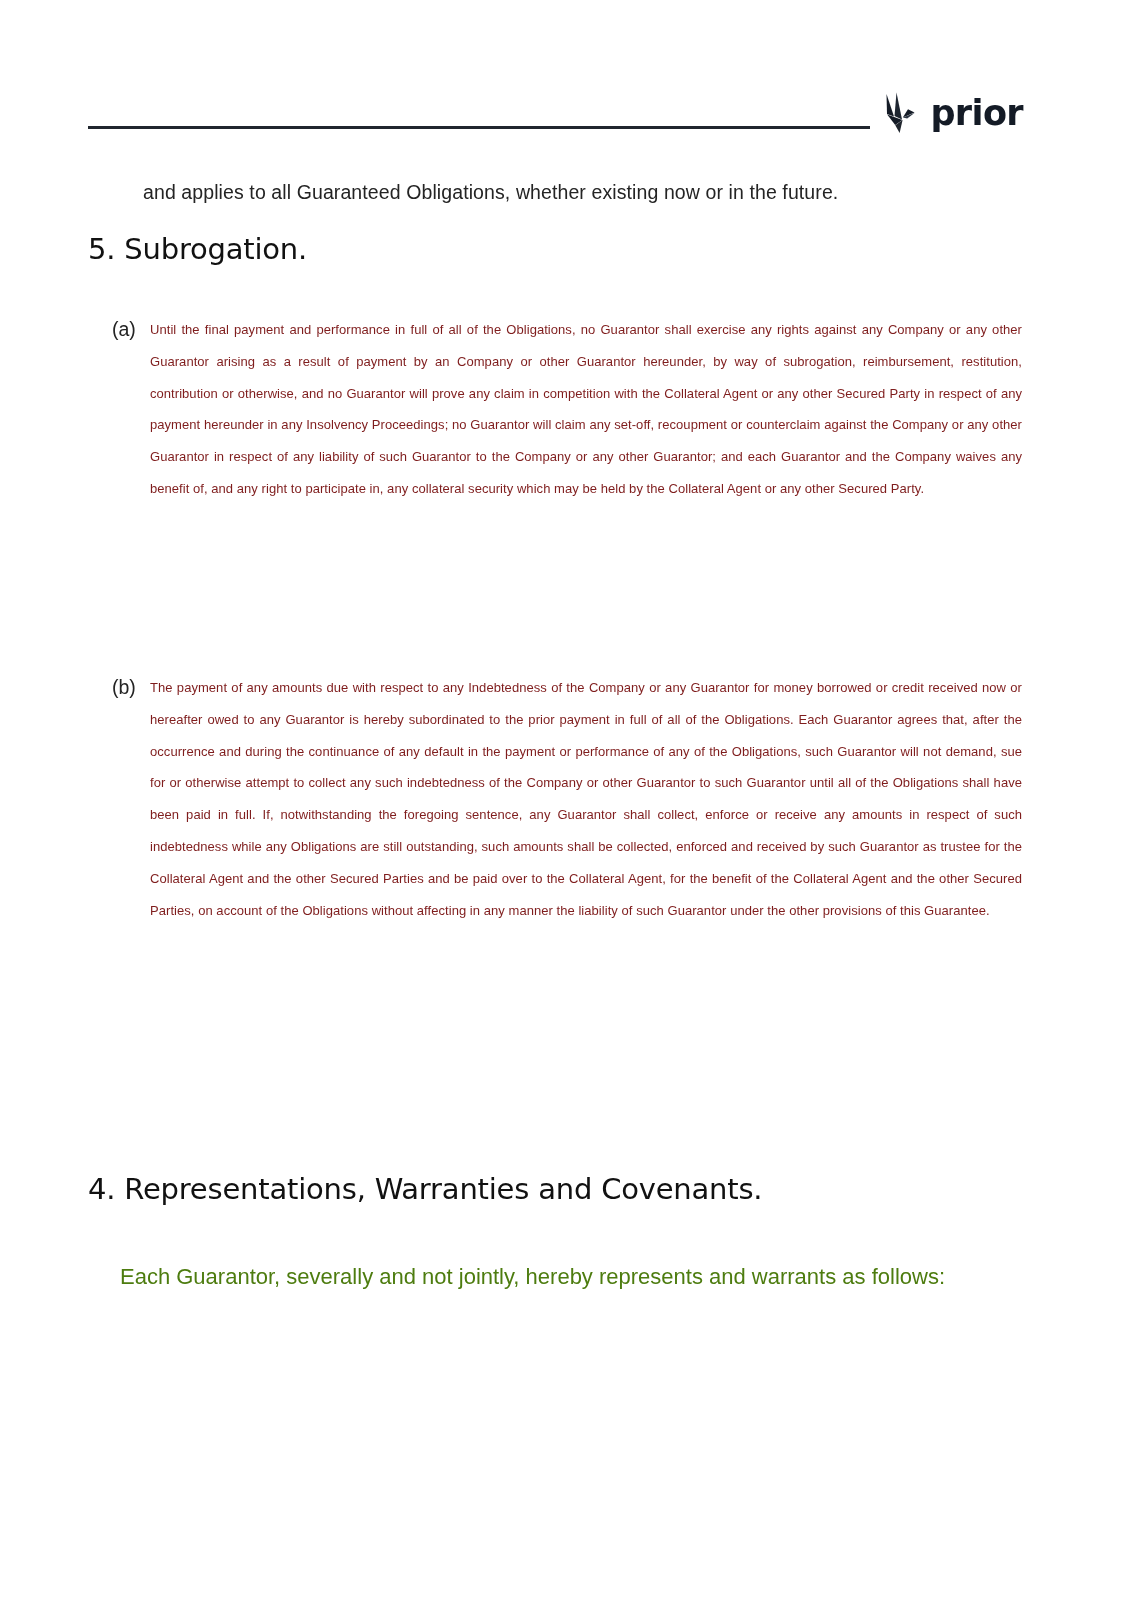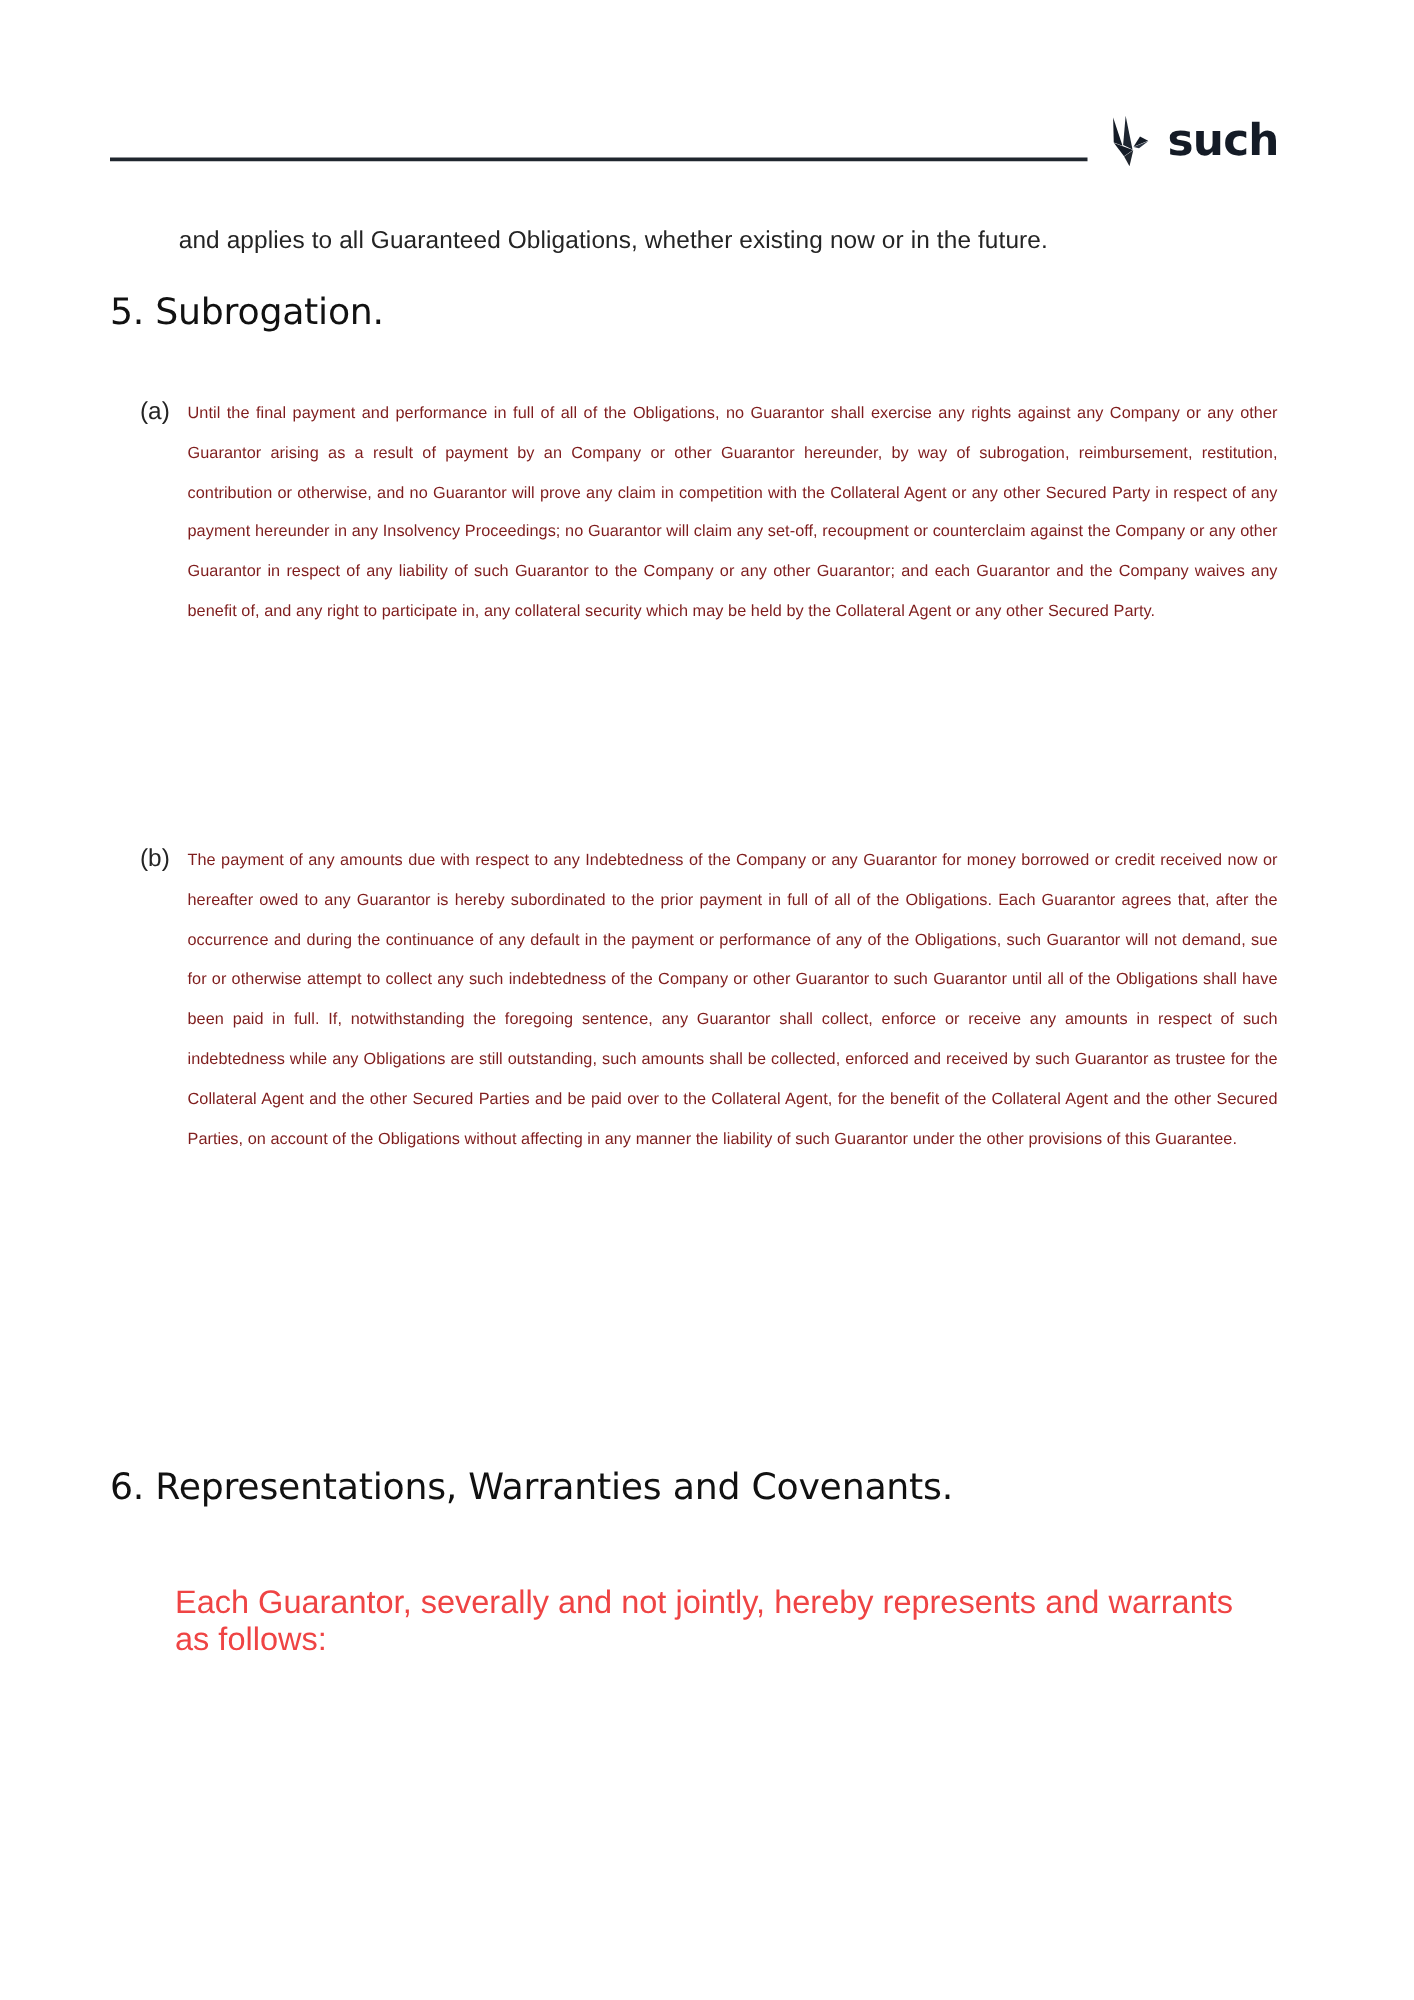--- a/index.html
+++ b/index.html
@@ -117,24 +117,23 @@
     text-justify: inter-word;
     letter-spacing: 0.05px;
     hyphens: none;
   }
 
   .simple-para {
     position: absolute;
     left: 120px;
     top: 1240px;
     width: 880px;
-    font-size: 26px;
+    font-size: 22px;
     line-height: 30px;
-    color: #ef4444;
-    margin-left: 20px;
+    color: #4d7c0f;
   }
 
   
   .page-footer {
     position: absolute;
     left: 0;
     bottom: 0;
     width: 100%;
     height: 160px;
   }
@@ -170,40 +169,40 @@
     <div class="header-rule"></div>
     <div class="brand">
       <svg class="brand-mark" viewBox="0 0 46 42" aria-hidden="true">
         <path d="M12.5 2.0 L20.0 24.5 L13.0 22.0 Z" fill="#141b26"></path>
         <path d="M22.5 0.5 L28.0 27.5 L20.5 24.0 Z" fill="#1d2530"></path>
         <path d="M13.2 22.4 L28.4 27.9 L21.2 33.0 Z" fill="#141b26"></path>
         <path d="M21.3 33.2 L28.6 28.1 L25.6 41.0 Z" fill="#20262e"></path>
         <path d="M28.8 25.4 L40.5 20.5 L34.0 17.2 Z" fill="#141b26"></path>
         <path d="M28.9 25.6 L40.8 20.7 L33.2 26.6 Z" fill="#2b3442"></path>
       </svg>
-      <div class="brand-word">such</div>
+      <div class="brand-word">prior</div>
     </div>
   </header>
 
   <main class="content">
 
     <p class="lead-line">and applies to all Guaranteed Obligations, whether existing now or in the future.</p>
 
     <h2 class="section-heading section-5">5. Subrogation.</h2>
 
     <div class="clause clause-a">
       <div class="clause-marker">(a)</div>
       <div class="clause-text">Until the final payment and performance in full of all of the Obligations, no Guarantor shall exercise any rights against any Company or any other Guarantor arising as a result of payment by an Company or other Guarantor hereunder, by way of subrogation, reimbursement, restitution, contribution or otherwise, and no Guarantor will prove any claim in competition with the Collateral Agent or any other Secured Party in respect of any payment hereunder in any Insolvency Proceedings; no Guarantor will claim any set-off, recoupment or counterclaim against the Company or any other Guarantor in respect of any liability of such Guarantor to the Company or any other Guarantor; and each Guarantor and the Company waives any benefit of, and any right to participate in, any collateral security which may be held by the Collateral Agent or any other Secured Party.</div>
     </div>
 
     <div class="clause clause-b">
       <div class="clause-marker">(b)</div>
       <div class="clause-text">The payment of any amounts due with respect to any Indebtedness of the Company or any Guarantor for money borrowed or credit received now or hereafter owed to any Guarantor is hereby subordinated to the prior payment in full of all of the Obligations. Each Guarantor agrees that, after the occurrence and during the continuance of any default in the payment or performance of any of the Obligations, such Guarantor will not demand, sue for or otherwise attempt to collect any such indebtedness of the Company or other Guarantor to such Guarantor until all of the Obligations shall have been paid in full. If, notwithstanding the foregoing sentence, any Guarantor shall collect, enforce or receive any amounts in respect of such indebtedness while any Obligations are still outstanding, such amounts shall be collected, enforced and received by such Guarantor as trustee for the Collateral Agent and the other Secured Parties and be paid over to the Collateral Agent, for the benefit of the Collateral Agent and the other Secured Parties, on account of the Obligations without affecting in any manner the liability of such Guarantor under the other provisions of this Guarantee.</div>
     </div>
 
-    <h2 class="section-heading section-6">6. Representations, Warranties and Covenants.</h2>
+    <h2 class="section-heading section-6">4. Representations, Warranties and Covenants.</h2>
 
     <p class="simple-para">Each Guarantor, severally and not jointly, hereby represents and warrants as follows:</p>
 
   </main>
 
 
 </div>
 
 </body></html>

